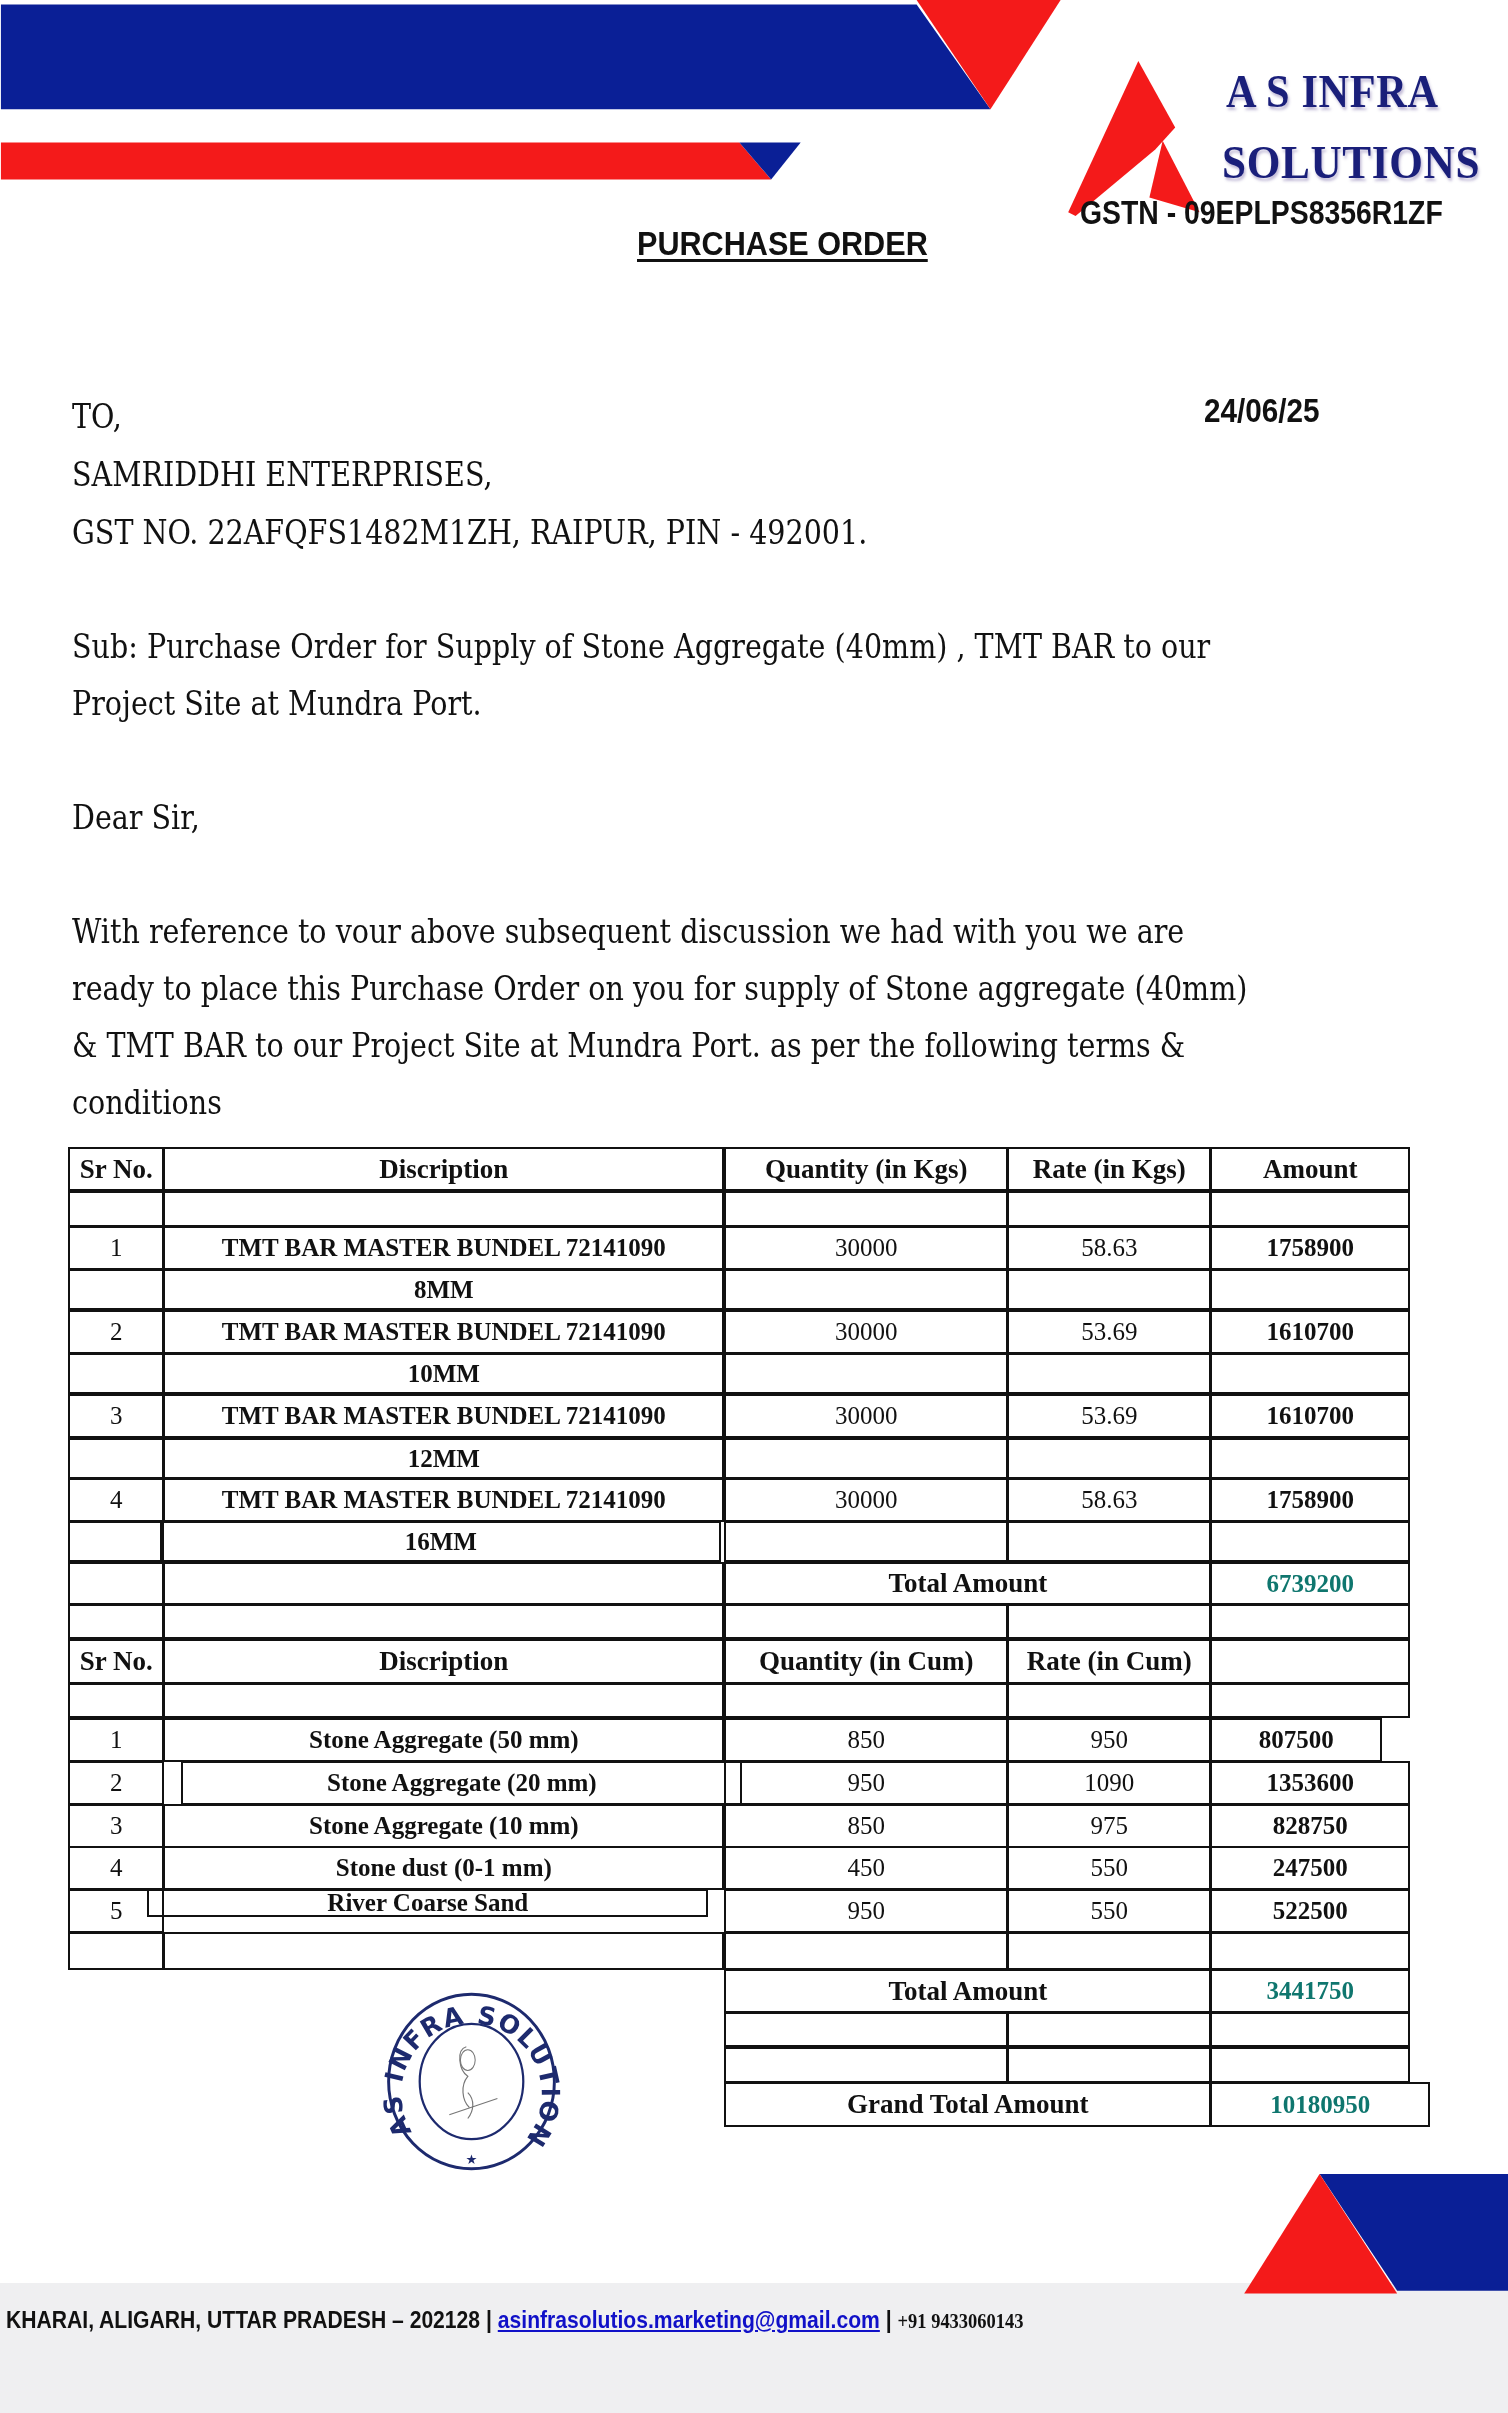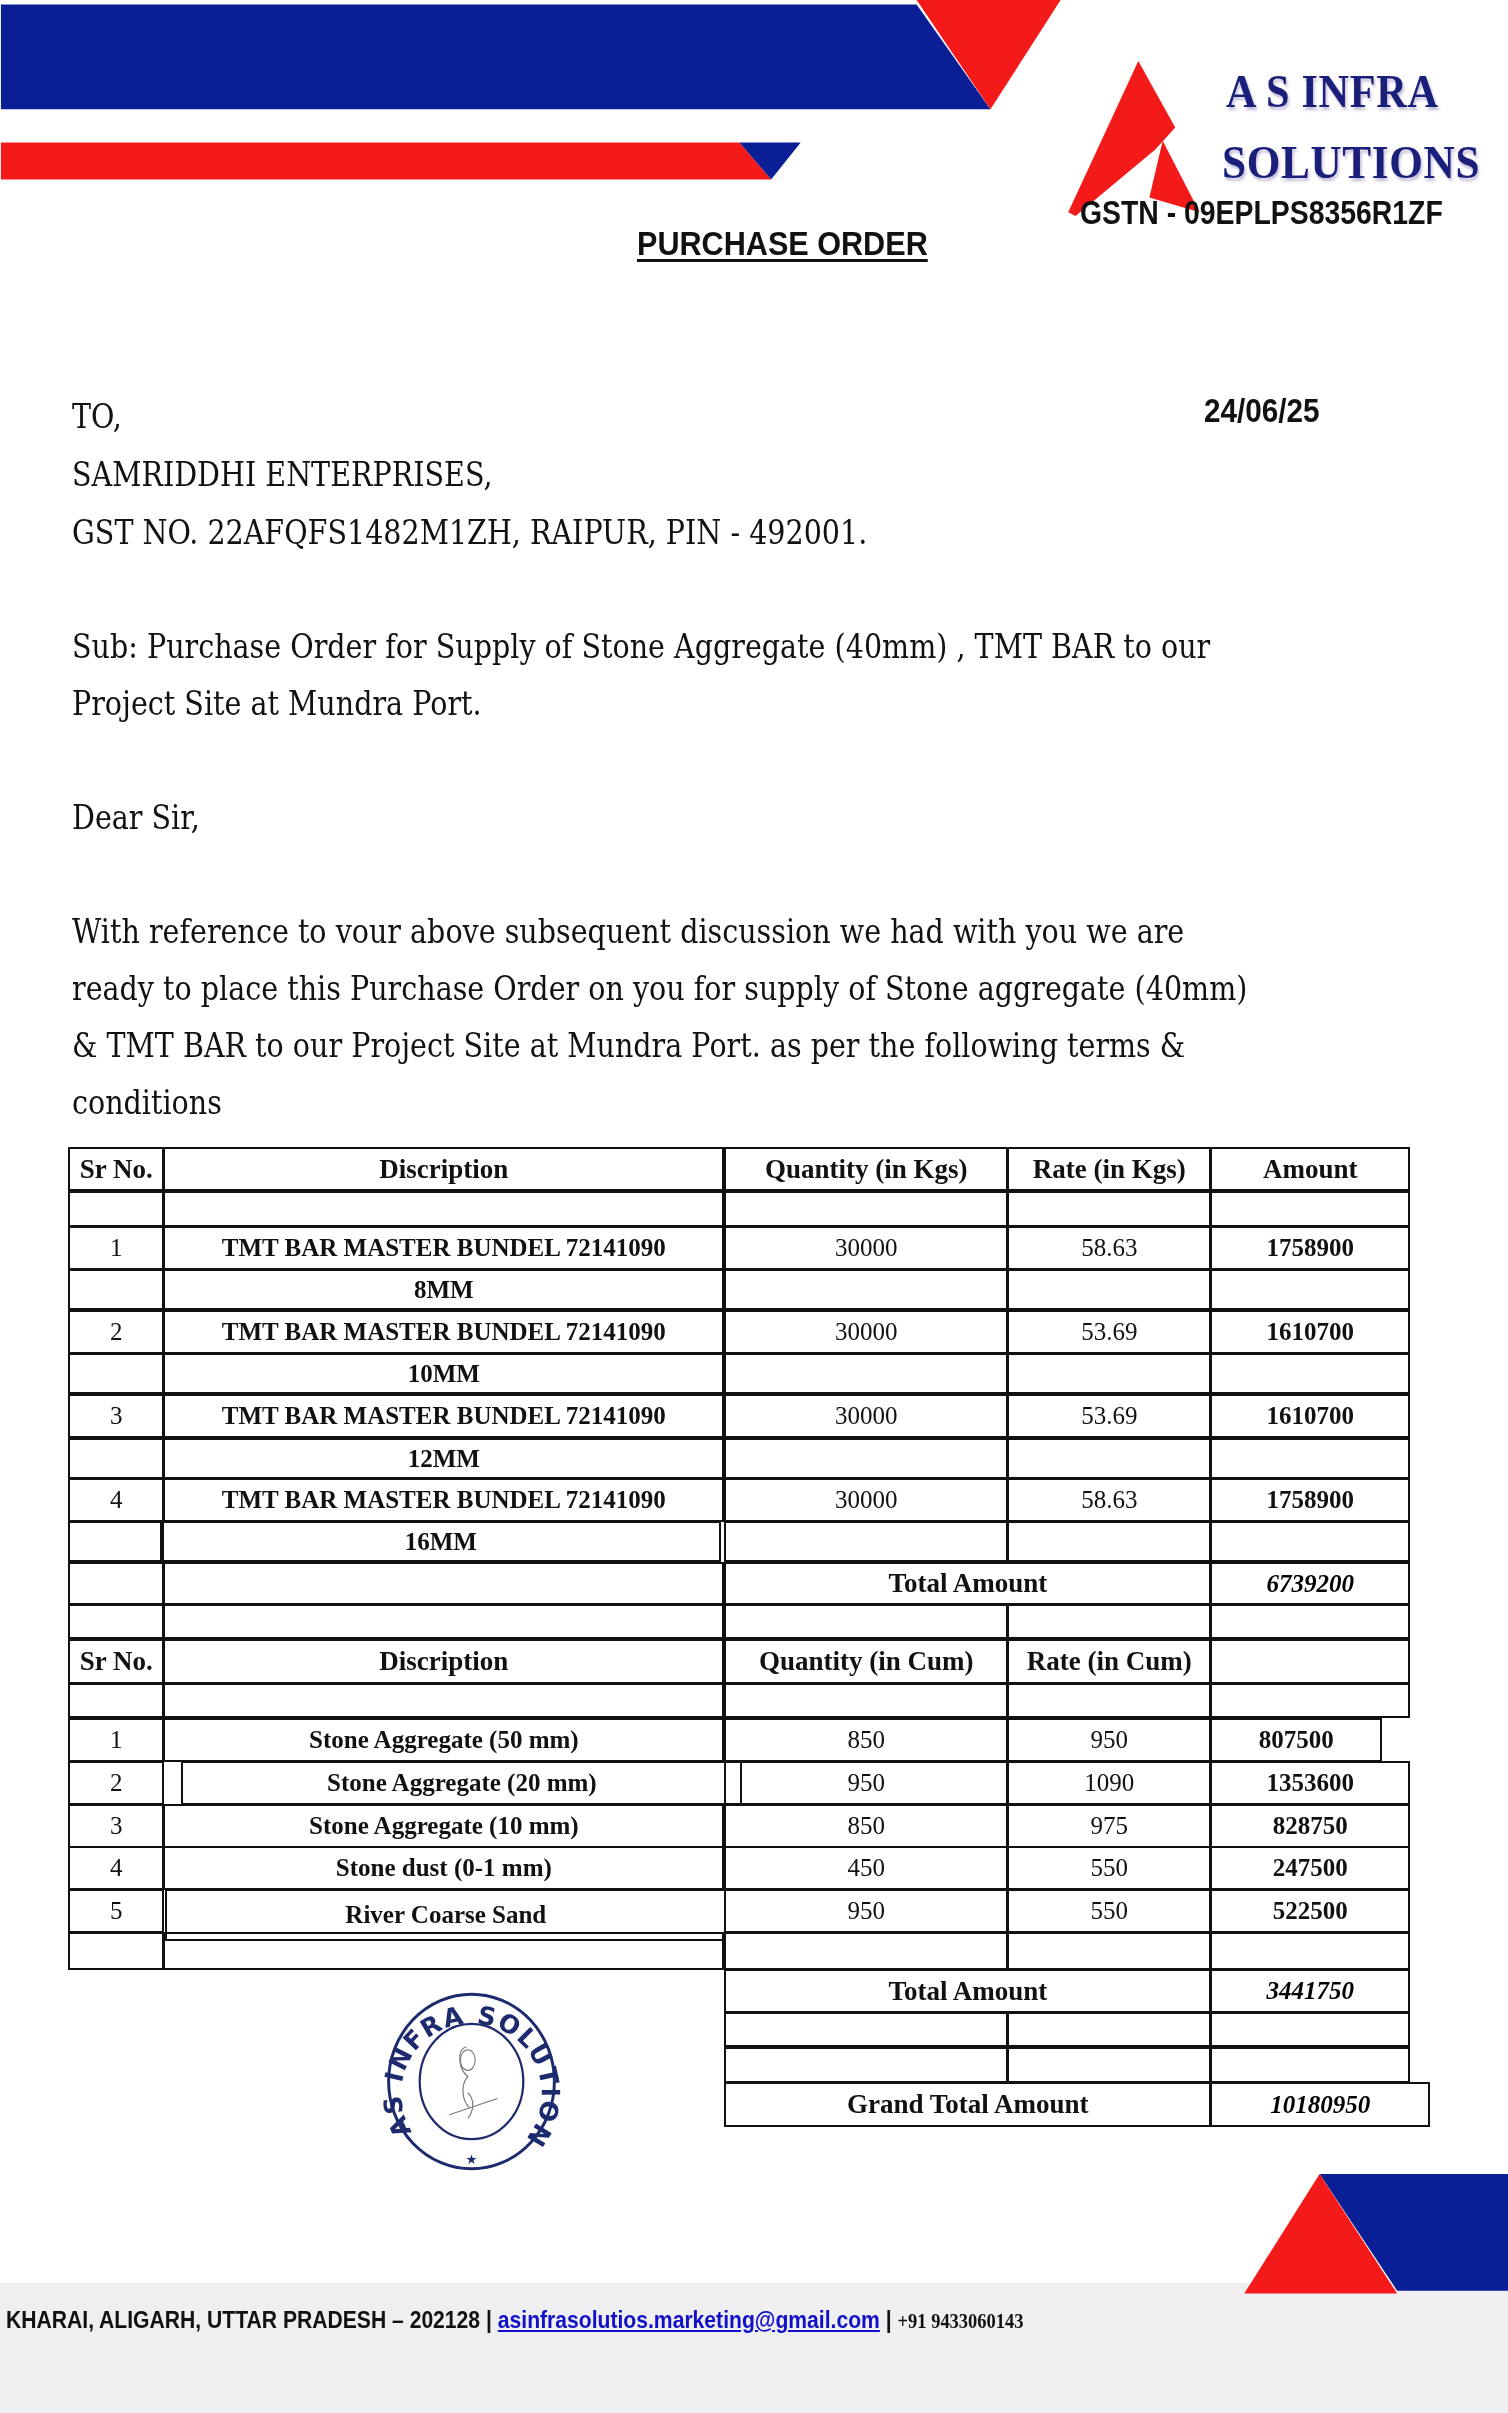--- a/index.html
+++ b/index.html
@@ -37,21 +37,21 @@
   .tbl { position: absolute; left: 69px; top: 1148px; width: 1341px; }
   .row { position: absolute; left: 0; display: block; }
   .cell {
     position: absolute; top: 0; box-sizing: border-box; border: 2.2px solid #111;
     margin-left: -0.7px; margin-top: -0.7px;
     display: flex; align-items: center; justify-content: center;
     font-family: "Liberation Serif", serif; font-size: 25px; color: #111; white-space: nowrap;
   }
   .hd { font-weight: bold; font-size: 27px; }
   .b { font-weight: bold; }
-  .red { color: #000000; font-weight: bold; font-style: italic; }
+  .red { color: #0f766e; font-weight: bold; }
 
   
   .stamp { position: absolute; left: 379px; top: 1989px; width: 185px; height: 185px; }
 
   
   .footer-band { position: absolute; left: 0; top: 2283px; width: 1508px; height: 130px; background: #efeff1; }
   .footer-text {
     position: absolute; left: 6px; top: 2306px; font-family: "Liberation Sans", sans-serif; font-weight: bold;
     font-size: 24px; color: #111; white-space: nowrap; transform: scaleX(0.88); transform-origin: left top;
   }
@@ -221,21 +221,21 @@
   </div>
   <div class="row" style="top:699px">
     <div class="cell" style="left:0;width:96px;height:44px">4</div>
     <div class="cell b" style="left:95px;width:561px;height:44px">Stone dust (0-1 mm)</div>
     <div class="cell" style="left:656px;width:284px;height:44px">450</div>
     <div class="cell" style="left:939px;width:204px;height:44px">550</div>
     <div class="cell b" style="left:1142px;width:200px;height:44px">247500</div>
   </div>
   <div class="row" style="top:742px">
     <div class="cell" style="left:0;width:96px;height:44px">5</div>
-    <div class="cell b" style="left:97px;width:561px;height:52px">River Coarse Sand</div>
+    <div class="cell b" style="left:79px;width:561px;height:28px">River Coarse Sand</div>
     <div class="cell" style="left:656px;width:284px;height:44px">950</div>
     <div class="cell" style="left:939px;width:204px;height:44px">550</div>
     <div class="cell b" style="left:1142px;width:200px;height:44px">522500</div>
   </div>
 
   <div class="row" style="top:785px">
     <div class="cell" style="left:0;width:96px;height:38px"></div>
     <div class="cell" style="left:95px;width:561px;height:38px"></div>
     <div class="cell" style="left:656px;width:284px;height:38px"></div>
     <div class="cell" style="left:939px;width:204px;height:38px"></div>

